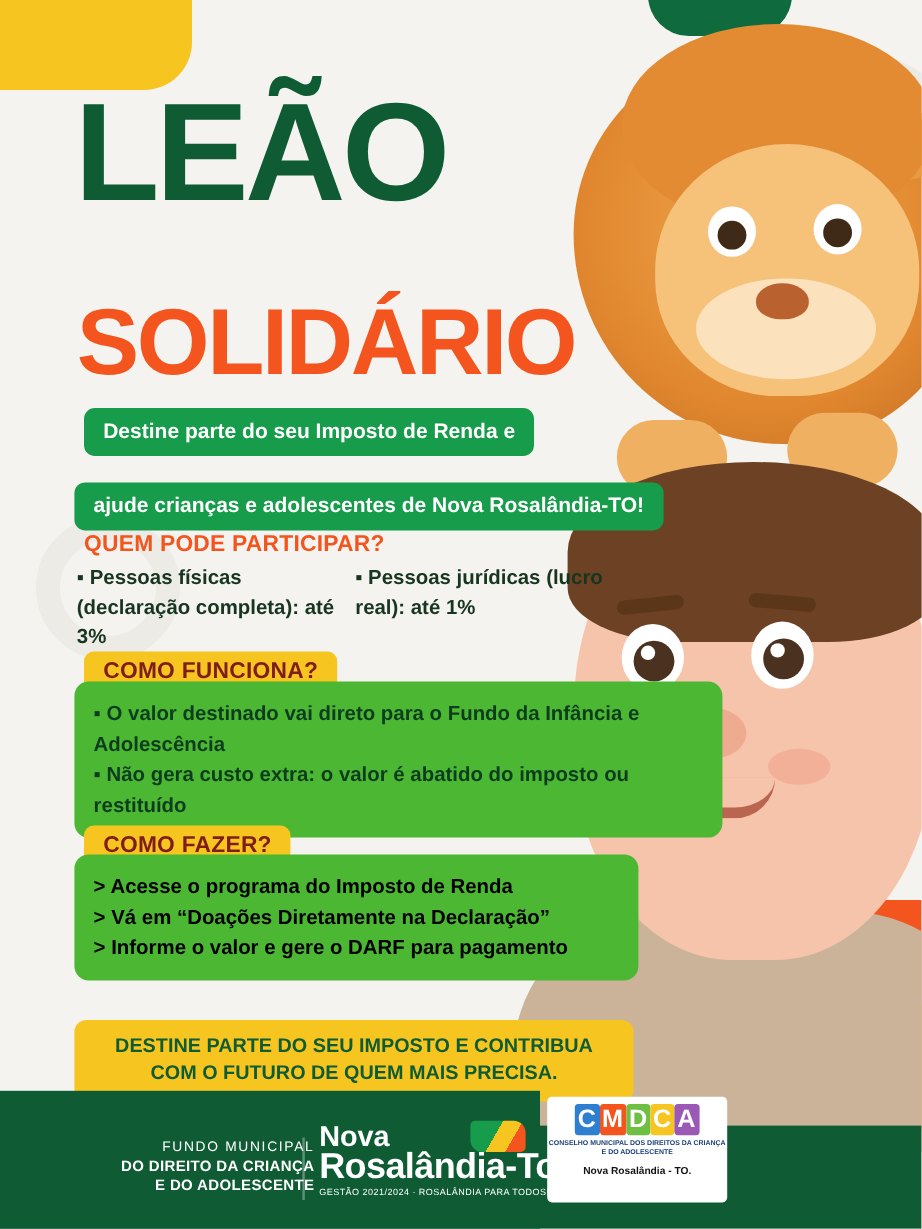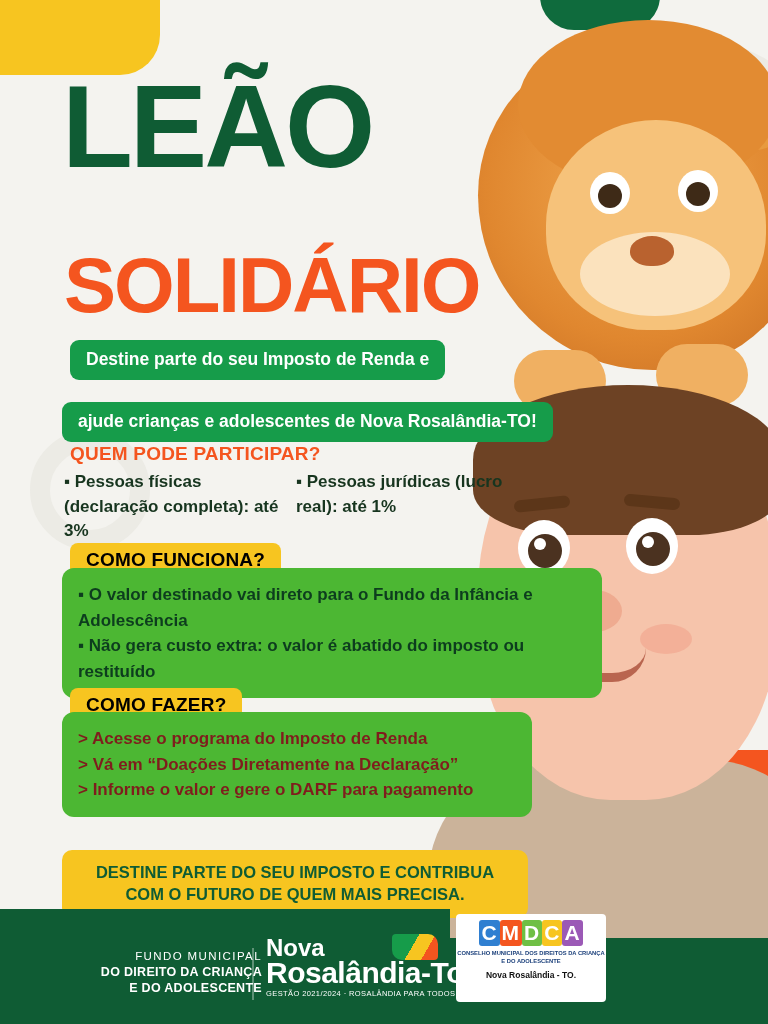--- a/index.html
+++ b/index.html
@@ -148,21 +148,21 @@
   }
   .banner.one { left:70px; top:340px; }
   .banner.two { left:62px; top:402px; }
 
   
   .sec-title {
     position:absolute; font-size:19px; font-weight:bold; color:#f4551f;
     letter-spacing:.2px; white-space:nowrap;
   }
   .sec-title.pill {
-    background:#f7c520; color:#000000; padding:6px 16px 7px 16px; border-radius:8px;
+    background:#f7c520; color:#7f1d1d; padding:6px 16px 7px 16px; border-radius:8px;
   }
   .q-title { left:70px; top:443px; }
 
   .q-box {
     position:absolute; left:64px; top:470px; width:450px;
     color:#17351f; font-size:17px; line-height:1.45; font-weight:bold;
   }
   .q-cols { display:flex; gap:14px; }
   .q-cols > div { width:218px; }
 
@@ -170,21 +170,21 @@
     position:absolute; background:#4cb733; color:#0d3d1e;
     border-radius:12px; font-size:17px; font-weight:bold; line-height:1.5;
     padding:14px 16px 14px 16px;
   }
   .card-funciona { left:62px; top:568px; width:540px; }
   .card-fazer { left:62px; top:712px; width:470px; background:#4cb733; }
 
   .pill-funciona { left:70px; top:543px; }
   .pill-fazer { left:70px; top:688px; }
 
-  .card-fazer .line { color:#7f1d1d; }
+  .card-fazer .line { color:#000000; }
 
   
   .cta {
     position:absolute; left:62px; top:850px; width:466px;
     background:#f7c520; color:#0f5c34; border-radius:10px;
     text-align:center; font-weight:bold; font-size:16.5px; line-height:1.35;
     padding:11px 10px 12px 10px;
   }
 
   

